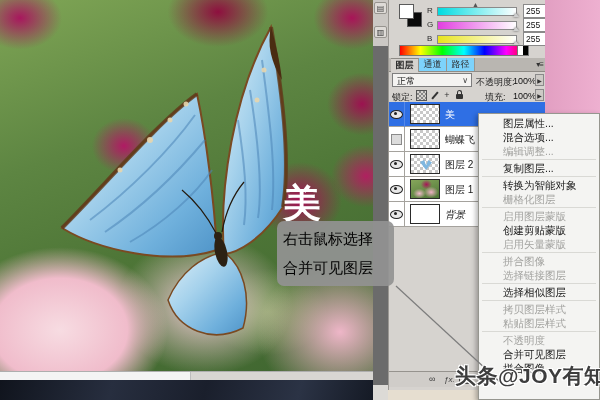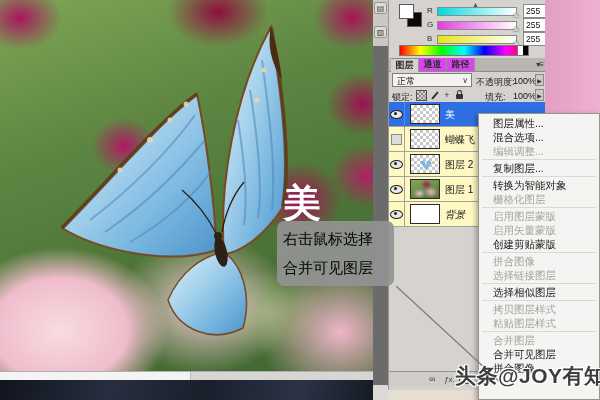--- a/index.html
+++ b/index.html
@@ -68,21 +68,21 @@
   .tr-B{background:linear-gradient(to right,#e8e41c,#ffffff);}
   .rainbow{position:absolute;left:10px;top:45px;width:128px;height:9px;border:1px solid #777;
     background:linear-gradient(to right,#f00 0%,#ff0 16%,#0f0 33%,#0ff 50%,#00f 66%,#f0f 83%,#f00 100%);}
   .rainbow .wb{position:absolute;right:-1px;top:-1px;height:9px;width:10px;
     background:linear-gradient(to right,#fff 0 50%,#000 50% 100%);border:1px solid #777;}
 
   
   .tabsbar{position:absolute;left:0;top:58px;width:157px;height:13px;background:#b9b6b1;
     border-bottom:1px solid #8e8b86;}
   .ptab{position:absolute;top:0;height:13px;font-size:9px;line-height:13px;text-align:center;
-    color:#2e2e2e;width:27px;border-right:1px solid #98958f;background:#d946ef;font-weight:bold;}
+    color:#2e2e2e;width:27px;border-right:1px solid #98958f;background:#7dd3fc;}
   .ptab.active{background:#d6d3cf;font-weight:700;border-top:1px solid #8e8b86;}
   .pmenu-ic{position:absolute;right:3px;top:2px;font-size:8px;color:#333;letter-spacing:-1px;}
 
   
   .row-label{position:absolute;font-size:9px;color:#1c1c1c;}
   .blend-dd{position:absolute;left:3px;top:73px;width:80px;height:14px;background:#f4f3f1;
     border:1px solid #7e7e7e;font-size:9px;line-height:14px;padding-left:4px;color:#111;box-sizing:border-box;}
   .blend-dd .chev{position:absolute;right:3px;top:0;font-size:8px;color:#444;}
   .spin{position:absolute;font-size:9px;color:#111;}
   .spin-btn{position:absolute;width:9px;height:12px;background:#cdcac6;border:1px solid #8a8a8a;
@@ -93,21 +93,21 @@
     background-image:linear-gradient(45deg,#888 25%,transparent 25%,transparent 75%,#888 75%),
       linear-gradient(45deg,#888 25%,transparent 25%,transparent 75%,#888 75%);
     background-size:4px 4px;background-position:0 0,2px 2px;}
   .lk-brush{width:2px;height:9px;background:#333;transform:rotate(40deg);}
   .lock-ic{width:7px;height:5px;background:#333;border-radius:1px;position:relative;margin-top:3px;}
   .lock-ic::before{content:"";position:absolute;top:-4px;left:1px;width:3px;height:4px;
     border:1px solid #333;border-bottom:none;border-radius:3px 3px 0 0;}
 
   
   .layers-list{position:absolute;left:0;top:102px;width:157px;}
-  .lrow{position:relative;width:157px;height:25px;background:#fef9c3;border-bottom:1px solid #a5a29d;
+  .lrow{position:relative;width:157px;height:25px;background:#ffffff;border-bottom:1px solid #a5a29d;
     box-sizing:border-box;}
   .lrow.sel{background:#2f6fe4;}
   .eye-cell{position:absolute;left:0;top:0;width:16px;height:25px;border-right:1px solid #a5a29d;
     display:flex;align-items:center;justify-content:center;box-sizing:border-box;}
   .lrow.sel .eye-cell{border-right-color:#5588e8;}
   .eye{width:11px;height:7px;border:1px solid #222;border-radius:50%;position:relative;background:#e8e8e8;}
   .eye::after{content:"";position:absolute;width:3px;height:3px;border-radius:50%;background:#222;
     top:1px;left:3px;}
   .eye-empty{width:9px;height:9px;border:1px solid #8a8a8a;background:#dcdcdc;}
   .lthumb{position:absolute;left:21px;top:2px;width:30px;height:20px;border:1px solid #2a2a2a;
@@ -140,21 +140,21 @@
   .panel-under{position:absolute;left:388px;top:390px;width:157px;height:10px;background:#e6ded0;}
 
   
   .pink{position:absolute;left:545px;top:0;width:55px;height:113px;
     background:linear-gradient(to right,#e29fc2,#eeb0d0);}
 
   
   .cmenu{position:absolute;left:478px;top:113px;width:122px;height:287px;background:#f4f4f2;
     border:1px solid #96968f;box-shadow:-2px 2px 5px rgba(0,0,0,.3);z-index:5;
     padding-top:2px;box-sizing:border-box;overflow:hidden;}
-  .mi{height:14px;line-height:14px;font-size:10.5px;padding-left:14px;color:#1a1a1a;
+  .mi{height:14px;line-height:14px;font-size:10.5px;padding-left:24px;color:#1a1a1a;
     white-space:nowrap;cursor:default;}
   .mi.dis{color:#a3a3a0;}
   .msep{height:3px;position:relative;}
   .msep::after{content:"";position:absolute;left:3px;right:3px;top:1px;border-top:1px solid #d9d9d5;}
 
   
   .wm{position:absolute;left:455px;top:362px;z-index:9;font-size:21px;font-weight:700;color:#3d3d3d;
     white-space:nowrap;letter-spacing:0.5px;
     text-shadow:-1px -1px 0 #fff,1px -1px 0 #fff,-1px 1px 0 #fff,1px 1px 0 #fff;}
 </style>
@@ -344,30 +344,30 @@
       <div class="mi">图层属性...</div>
       <div class="mi">混合选项...</div>
       <div class="mi dis">编辑调整...</div>
       <div class="msep"></div>
       <div class="mi">复制图层...</div>
       <div class="msep"></div>
       <div class="mi">转换为智能对象</div>
       <div class="mi dis">栅格化图层</div>
       <div class="msep"></div>
       <div class="mi dis">启用图层蒙版</div>
+      <div class="mi">创建剪贴蒙版</div>
       <div class="mi dis">启用矢量蒙版</div>
-      <div class="mi">创建剪贴蒙版</div>
       <div class="msep"></div>
       <div class="mi dis">拼合图像</div>
       <div class="mi dis">选择链接图层</div>
       <div class="msep"></div>
       <div class="mi">选择相似图层</div>
       <div class="msep"></div>
       <div class="mi dis">拷贝图层样式</div>
       <div class="mi dis">粘贴图层样式</div>
       <div class="msep"></div>
-      <div class="mi dis">合并图层</div>
+      <div class="mi dis">不透明度</div>
       <div class="mi">合并可见图层</div>
       <div class="mi">拼合图像</div>
     </div>
 
   <div class="wm">头条@JOY有知</div>
 </div>
 
 </body></html>

